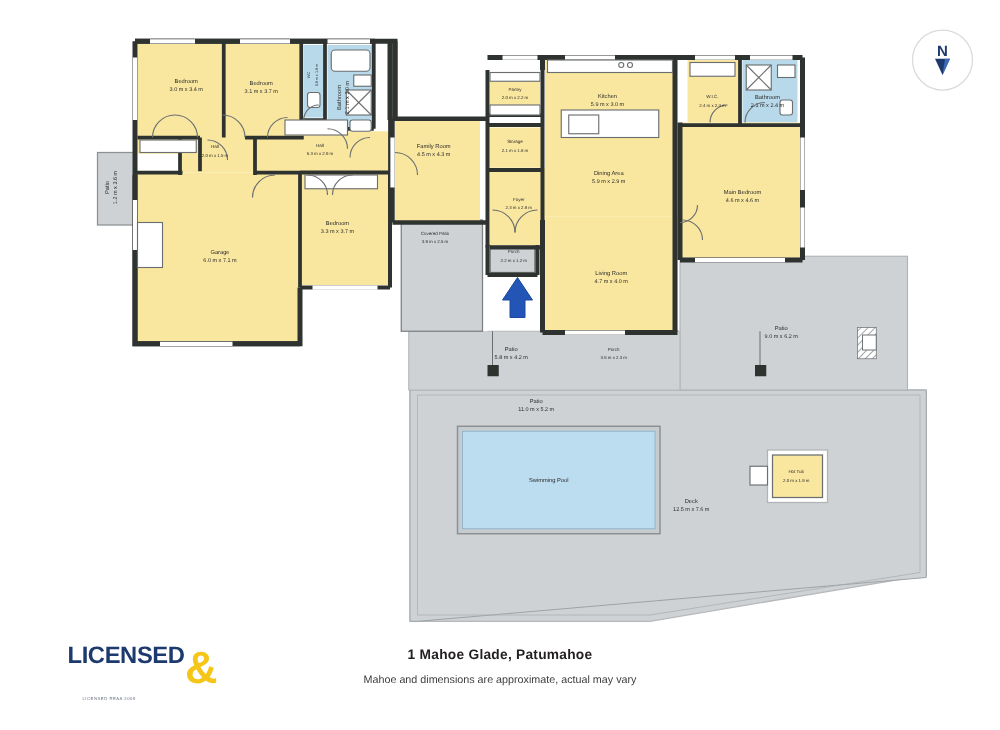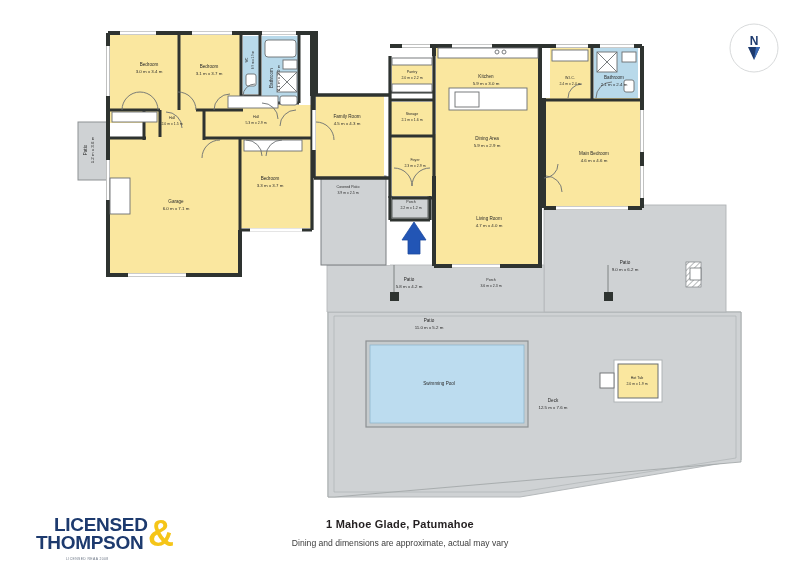--- a/index.html
+++ b/index.html
@@ -380,22 +380,21 @@
   <div class="compass">
     <svg width="52" height="52" viewBox="0 0 52 52">
       <circle cx="26" cy="26" r="24" fill="#ffffff" stroke="#d8dadb" stroke-width="1"></circle>
       <text x="26" y="23" text-anchor="middle" font-size="12" font-weight="bold" font-family="Liberation Sans, sans-serif" fill="#1d3a6e">N</text>
       <polygon points="20,25 32,25 26,38" fill="#1d3a6e"></polygon>
       <polygon points="26,38 32,25 28,25" fill="#3b6bb5"></polygon>
     </svg>
   </div>
 
   <div class="footer-title">1 Mahoe Glade, Patumahoe</div>
-  <div class="footer-sub">Dining and dimensions are approximate, actual may vary</div>
+  <div class="footer-sub">Mahoe and dimensions are approximate, actual may vary</div>
 
   <div class="logo-wrap">
     <div class="logo-line logo-l1">LICENSED</div>
-    <div class="logo-line logo-l2">THOMPSON</div>
     <div class="logo-amp">&amp;</div>
     <div class="logo-tag">LICENSED REAA 2008</div>
   </div>
 
 </div>
 
 </body></html>

